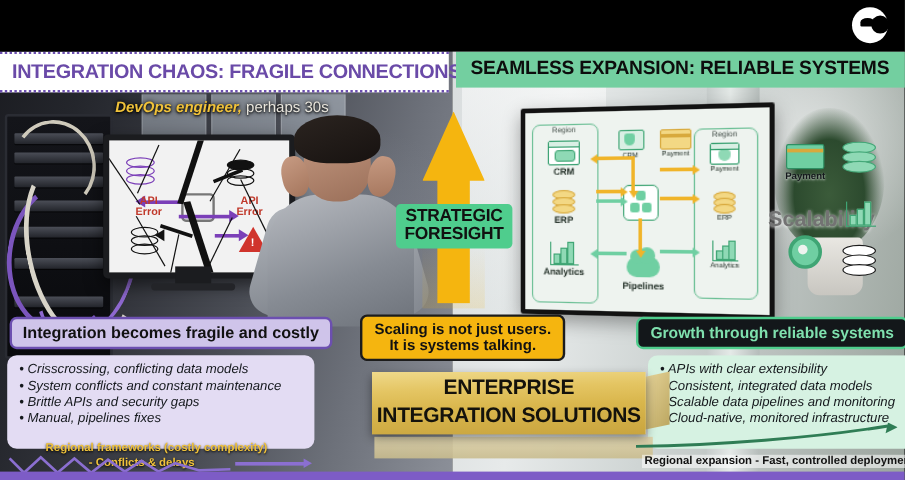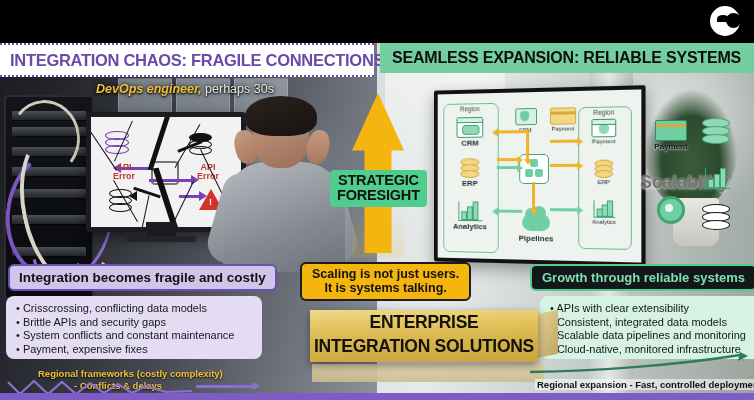--- a/index.html
+++ b/index.html
@@ -114,21 +114,21 @@
   
   .pill{position:absolute;z-index:32;border-radius:6px;font-weight:bold;white-space:nowrap;}
   .pill-l{left:8px;top:264px;background:#cfc4ea;border:2px solid #6c4fb0;padding:4px 9px;
     color:#111;font-size:13.5px;}
   .pill-c{left:300px;top:262px;background:#f5b50f;border:2px solid #1c1c1c;padding:3px 10px 4px;
     text-align:center;line-height:14px;}
   .pill-c span{display:block;color:#121212;font-size:12.5px;text-align:center;}
   .pill-r{left:530px;top:264px;background:#13171a;border:2px solid #4fcd8d;padding:4px 10px;
     color:#7fe0ae;font-size:13px;}
 
-  .list{position:absolute;z-index:31;border-radius:8px;padding:6px 10px 3px;}
+  .list{position:absolute;z-index:31;border-radius:8px;padding:6px 10px 18px;font-style:italic;}
   .list div{white-space:nowrap;line-height:13.5px;font-size:11px;color:#14181c;}
   .list-l{left:6px;top:296px;width:236px;background:#e3dcf3;}
   .list-r{left:540px;top:296px;width:205px;background:#d6f2e2;}
 
   .foot{position:absolute;z-index:33;font-size:9.5px;font-weight:bold;white-space:nowrap;}
   .foot-l1{left:38px;top:368px;color:#f0c23a;text-shadow:0 1px 2px #000;}
   .foot-l2{left:74px;top:380px;color:#f0c23a;text-shadow:0 1px 2px #000;}
   .foot-r{left:535px;top:379px;color:#121212;font-size:9.5px;background:rgba(255,255,255,.55);padding:0 2px;}
   .zig{position:absolute;left:6px;top:378px;z-index:33;}
   .parrow{position:absolute;left:196px;top:385px;width:58px;height:2.5px;background:#8b6fd1;z-index:33;}
@@ -377,23 +377,23 @@
     <span>SEAMLESS EXPANSION: RELIABLE SYSTEMS</span>
   </div>
 
   <div class="caption">
     <b>DevOps engineer,</b><i> perhaps 30s</i>
   </div>
 
   <div class="pill pill-l">Integration becomes fragile and costly</div>
   <div class="list list-l">
     <div>• Crisscrossing, conflicting data models</div>
+    <div>• System conflicts and constant maintenance</div>
     <div>• Brittle APIs and security gaps</div>
-    <div>• System conflicts and constant maintenance</div>
-    <div>• Payment, expensive fixes</div>
+    <div>• Manual, pipelines fixes</div>
   </div>
   <div class="foot foot-l1">Regional frameworks (costly complexity)</div>
   <div class="foot foot-l2">- Conflicts &amp; delays</div>
   <svg class="zig" width="190" height="18" viewBox="0 0 190 18">
     <polyline points="2,4 14,16 28,3 42,16 56,4 70,16 84,5 98,15 112,6 126,15 140,8 160,14 186,13" fill="none" stroke="#8b6fd1" stroke-width="2.2"></polyline>
   </svg>
   <div class="parrow"></div>
 
   <div class="pill pill-c">
     <span>Scaling is not just users.</span>

